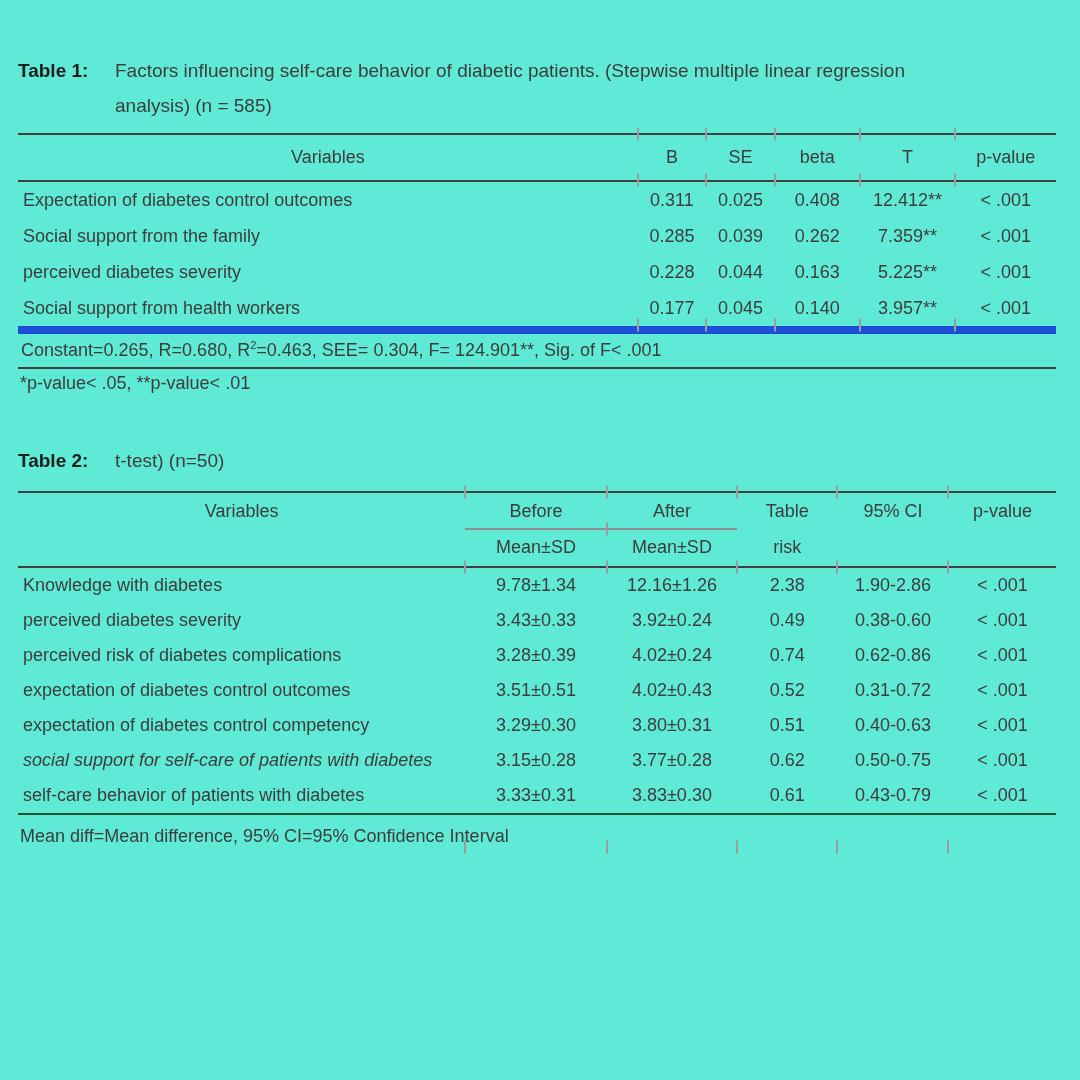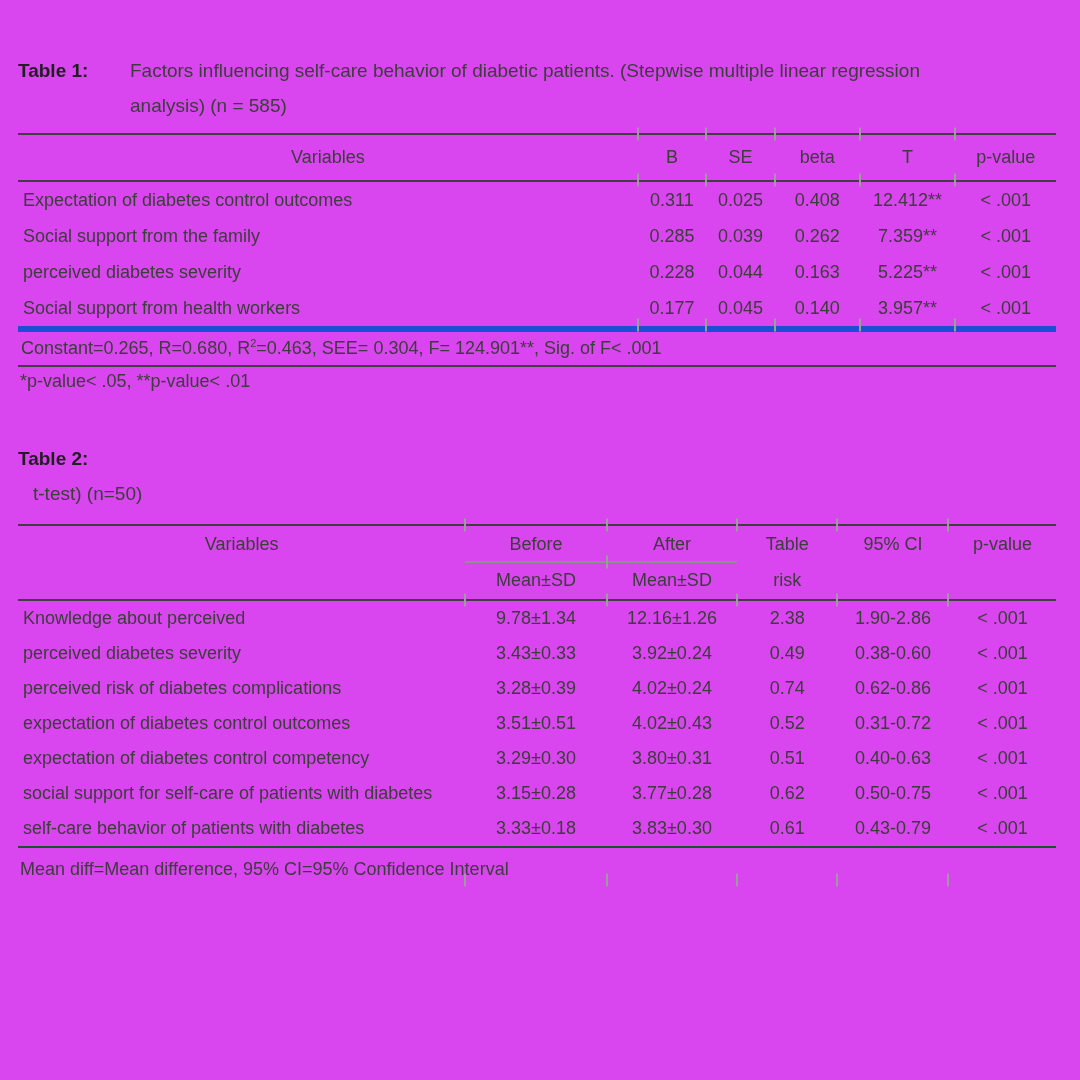--- a/index.html
+++ b/index.html
@@ -1,33 +1,33 @@
 <!DOCTYPE html>
 <html><head>
 <meta charset="utf-8">
 <style>
   * { margin: 0; padding: 0; box-sizing: border-box; }
   html, body { background: #ffffff; }
   .page {
     position: relative;
     width: 1080px;
     height: 1080px;
-    background: #d946ef;
+    background: #5eead4;
     font-family: "Liberation Sans", sans-serif;
     color: #3d3d3d;
     overflow: hidden;
   }
   .content { padding: 0 24px 0 18px; }
 
   
   .caption { display: flex; font-size: 19px; line-height: 35px; color: #3d3d3d; }
   .cap-label { font-weight: bold; color: #1f1f1f; width: 97px; flex: 0 0 auto; }
-  .cap-text { flex: 1; margin-left: 15px; }
+  .cap-text { flex: 1; }
   .caption-1 { margin-top: 53px; }
-  .caption-2 { margin-top: 46px; flex-direction: column; }
+  .caption-2 { margin-top: 46px; }
 
   
   .twrap { position: relative; margin-top: 10px; }
   .twrap-2 { margin-top: 13px; }
   .tick {
     position: absolute;
     width: 2px; height: 13px;
     background: #9c9c9c;
     transform: translate(-50%, -50%);
   }
@@ -43,34 +43,34 @@
   .al { text-align: left; padding-left: 5px; margin-left: 31px; }
 
   
   .t1 thead th {
     border-top: 2px solid #3f3f3f;
     border-bottom: 2px solid #3f3f3f;
     height: 45px; line-height: 45px;
   }
   .t1 tbody td { height: 36px; line-height: 36px; }
   .t1 tr.summary td {
-    border-top: 6px solid #1d4ed8;
+    border-top: 8px solid #1d4ed8;
     border-bottom: 2px solid #3f3f3f;
     height: 34px; line-height: 33px;
     text-align: left; padding-left: 3px;
   }
   sup { font-size: 11px; line-height: 0; vertical-align: super; }
 
   
   .t2 thead tr.h1 th { border-top: 2px solid #3f3f3f; height: 36px; line-height: 36px; }
   .t2 thead tr.h2 th { height: 37px; line-height: 37px; border-bottom: 2px solid #3f3f3f; }
   .t2 thead th.rs { border-bottom: 2px solid #3f3f3f; }
   .t2 tbody td { height: 35px; line-height: 35px; }
   .t2 tbody tr.last td { border-bottom: 2px solid #14532d; }
-  .t2 tbody td.wrap { white-space: normal; }
+  .t2 tbody td.wrap { white-space: normal; font-style: italic; }
 
   .note { font-size: 18px; line-height: 28px; color: #3d3d3d; margin-top: 0; padding-left: 2px; }
   .note-2 { margin-top: 7px; }
 </style>
 </head>
 <body>
 
 <div class="page">
   <div class="content">
 
@@ -189,21 +189,21 @@
             <th class="rs" rowspan="2">p-value</th>
           </tr>
           <tr class="h2">
             <th>Mean±SD</th>
             <th>Mean±SD</th>
             <th>risk</th>
           </tr>
         </thead>
         <tbody>
           <tr>
-            <td class="al">Knowledge about perceived</td>
+            <td class="al">Knowledge with diabetes</td>
             <td>9.78±1.34</td>
             <td>12.16±1.26</td>
             <td>2.38</td>
             <td>1.90-2.86</td>
             <td>&lt; .001</td>
           </tr>
           <tr>
             <td class="al">perceived diabetes severity</td>
             <td>3.43±0.33</td>
             <td>3.92±0.24</td>
@@ -238,21 +238,21 @@
           <tr>
             <td class="al wrap">social support for self-care of patients with diabetes</td>
             <td>3.15±0.28</td>
             <td>3.77±0.28</td>
             <td>0.62</td>
             <td>0.50-0.75</td>
             <td>&lt; .001</td>
           </tr>
           <tr class="last">
             <td class="al">self-care behavior of patients with diabetes</td>
-            <td>3.33±0.18</td>
+            <td>3.33±0.31</td>
             <td>3.83±0.30</td>
             <td>0.61</td>
             <td>0.43-0.79</td>
             <td>&lt; .001</td>
           </tr>
         </tbody>
       </table>
 
       <div class="subrule" style="left:43.1%; width:26.2%; top:37px;"></div>
 

